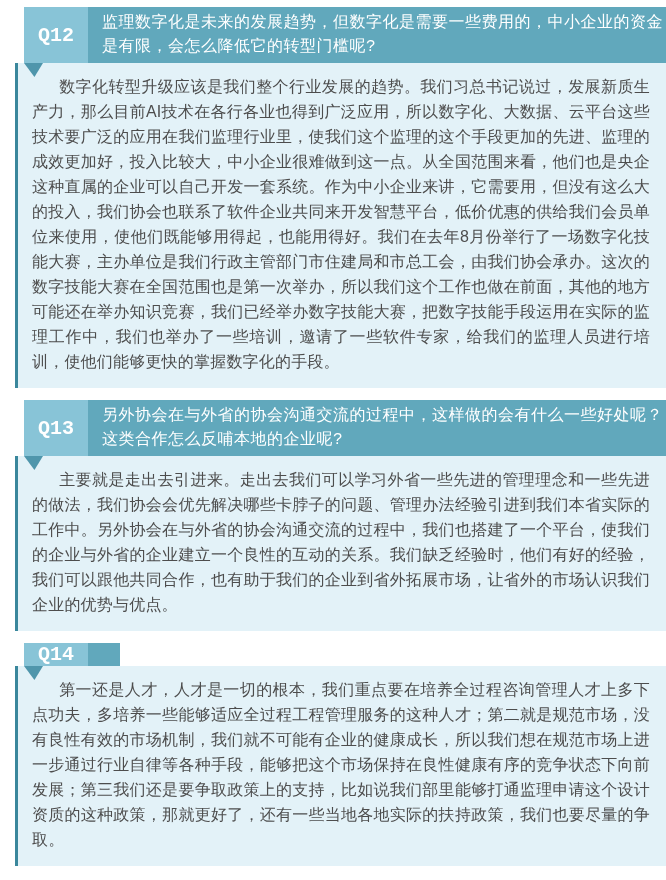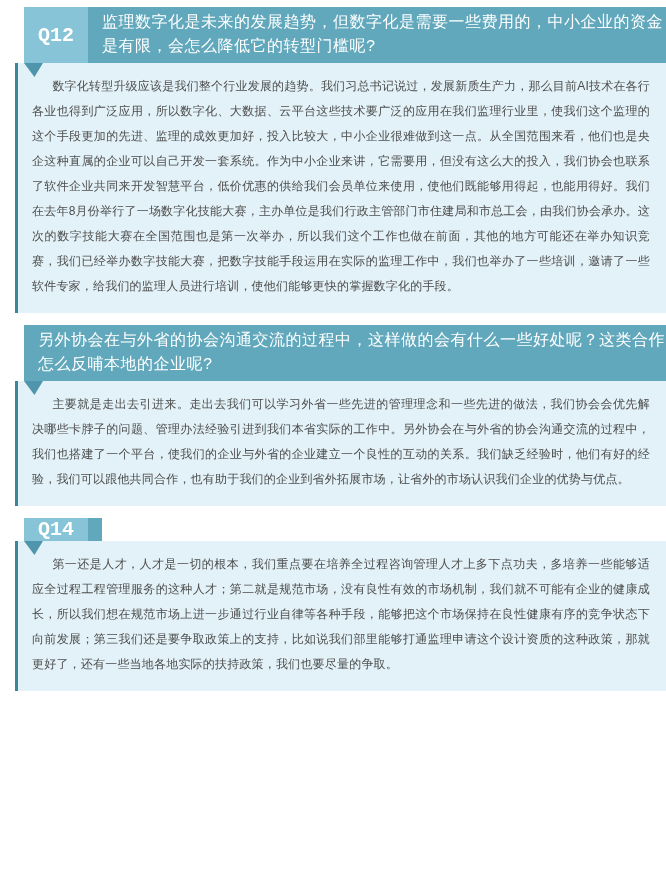--- a/index.html
+++ b/index.html
@@ -27,21 +27,21 @@
     width:calc(100% - 8px);
     background:var(--header-bg);
     display:flex;
     align-items:stretch;
     font-family:Liberation Mono, monospace;
   }
   .qa-header.fit{
     display:inline-flex;
     width:auto;
     max-width:calc(100% - 8px);
-    padding-right:14px;
+    padding-right:32px;
     justify-content:flex-end;
   }
   .qa-chip{
     flex:0 0 64px;
     width:64px;
     background:var(--chip-bg);
     color:#ffffff;
     font-weight:bold;
     font-size:20px;
     display:flex;
@@ -68,21 +68,21 @@
   .qa-panel{
     position:relative;
     margin-left:15px;
     border-left:3px solid var(--panel-border);
     background:var(--panel-bg);
     padding:11px 16px 14px 14px;
   }
   .qa-answer{
     margin:0;
     color:var(--answer-color);
-    font-size:12px;
+    font-size:16px;
     line-height:25px;
     text-indent:1.7em;
     text-align:justify;
     letter-spacing:0.2px;
   }
 </style>
 </head>
 <body>
 
 <div class="article">
@@ -93,20 +93,21 @@
       <div class="qa-question">监理数字化是未来的发展趋势，但数字化是需要一些费用的，中小企业的资金是有限，会怎么降低它的转型门槛呢?</div>
       <div class="qa-fold"></div>
     </div>
     <div class="qa-panel">
       <p class="qa-answer">数字化转型升级应该是我们整个行业发展的趋势。我们习总书记说过，发展新质生产力，那么目前AI技术在各行各业也得到广泛应用，所以数字化、大数据、云平台这些技术要广泛的应用在我们监理行业里，使我们这个监理的这个手段更加的先进、监理的成效更加好，投入比较大，中小企业很难做到这一点。从全国范围来看，他们也是央企这种直属的企业可以自己开发一套系统。作为中小企业来讲，它需要用，但没有这么大的投入，我们协会也联系了软件企业共同来开发智慧平台，低价优惠的供给我们会员单位来使用，使他们既能够用得起，也能用得好。我们在去年8月份举行了一场数字化技能大赛，主办单位是我们行政主管部门市住建局和市总工会，由我们协会承办。这次的数字技能大赛在全国范围也是第一次举办，所以我们这个工作也做在前面，其他的地方可能还在举办知识竞赛，我们已经举办数字技能大赛，把数字技能手段运用在实际的监理工作中，我们也举办了一些培训，邀请了一些软件专家，给我们的监理人员进行培训，使他们能够更快的掌握数字化的手段。</p>
     </div>
   </section>
 
   <section class="qa-block">
     <div class="qa-header">
+      <div class="qa-chip">Q13</div>
       <div class="qa-question">另外协会在与外省的协会沟通交流的过程中，这样做的会有什么一些好处呢？这类合作怎么反哺本地的企业呢?</div>
       <div class="qa-fold"></div>
     </div>
     <div class="qa-panel">
       <p class="qa-answer">主要就是走出去引进来。走出去我们可以学习外省一些先进的管理理念和一些先进的做法，我们协会会优先解决哪些卡脖子的问题、管理办法经验引进到我们本省实际的工作中。另外协会在与外省的协会沟通交流的过程中，我们也搭建了一个平台，使我们的企业与外省的企业建立一个良性的互动的关系。我们缺乏经验时，他们有好的经验，我们可以跟他共同合作，也有助于我们的企业到省外拓展市场，让省外的市场认识我们企业的优势与优点。</p>
     </div>
   </section>
 
   <section class="qa-block">
     <div class="qa-header fit">

